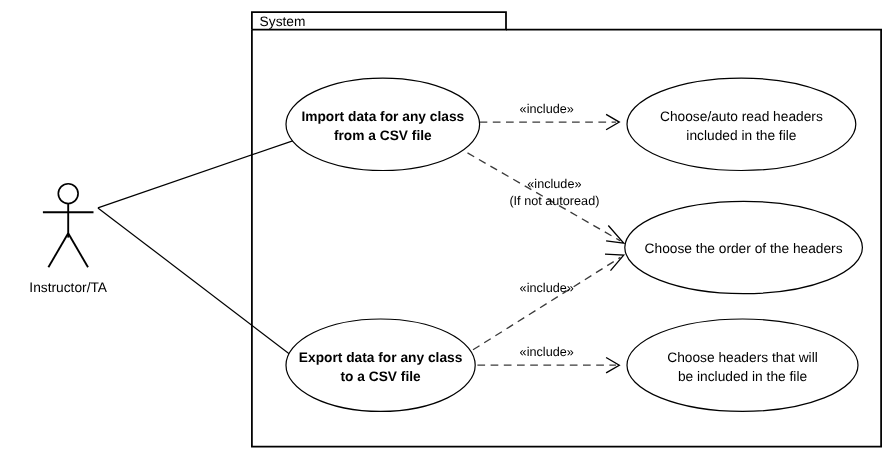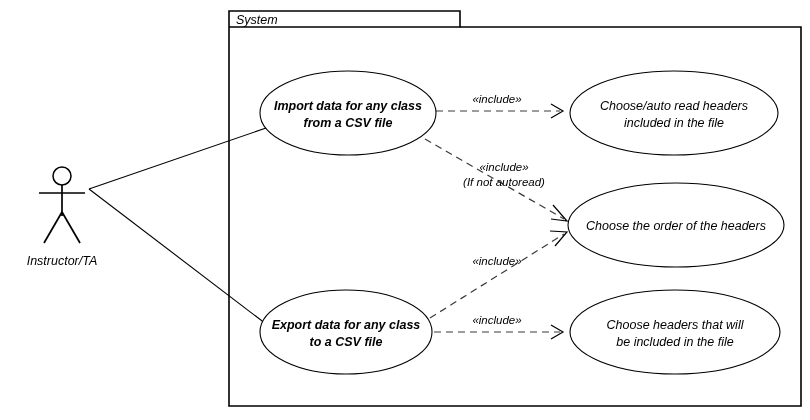--- a/index.html
+++ b/index.html
@@ -10,21 +10,20 @@
   body {
     width: 810px;
     height: 420px;
     font-family: "Liberation Sans", sans-serif;
     overflow: hidden;
   }
   #diagram-root {
     position: relative;
     width: 734px;
     height: 420px;
-    font-style: italic;
   }
   svg#uml-canvas {
     display: block;
     width: 810px;
     height: 420px;
   }
   .stroke-line {
     stroke: #000000;
     stroke-width: 1.1;
     fill: none;

